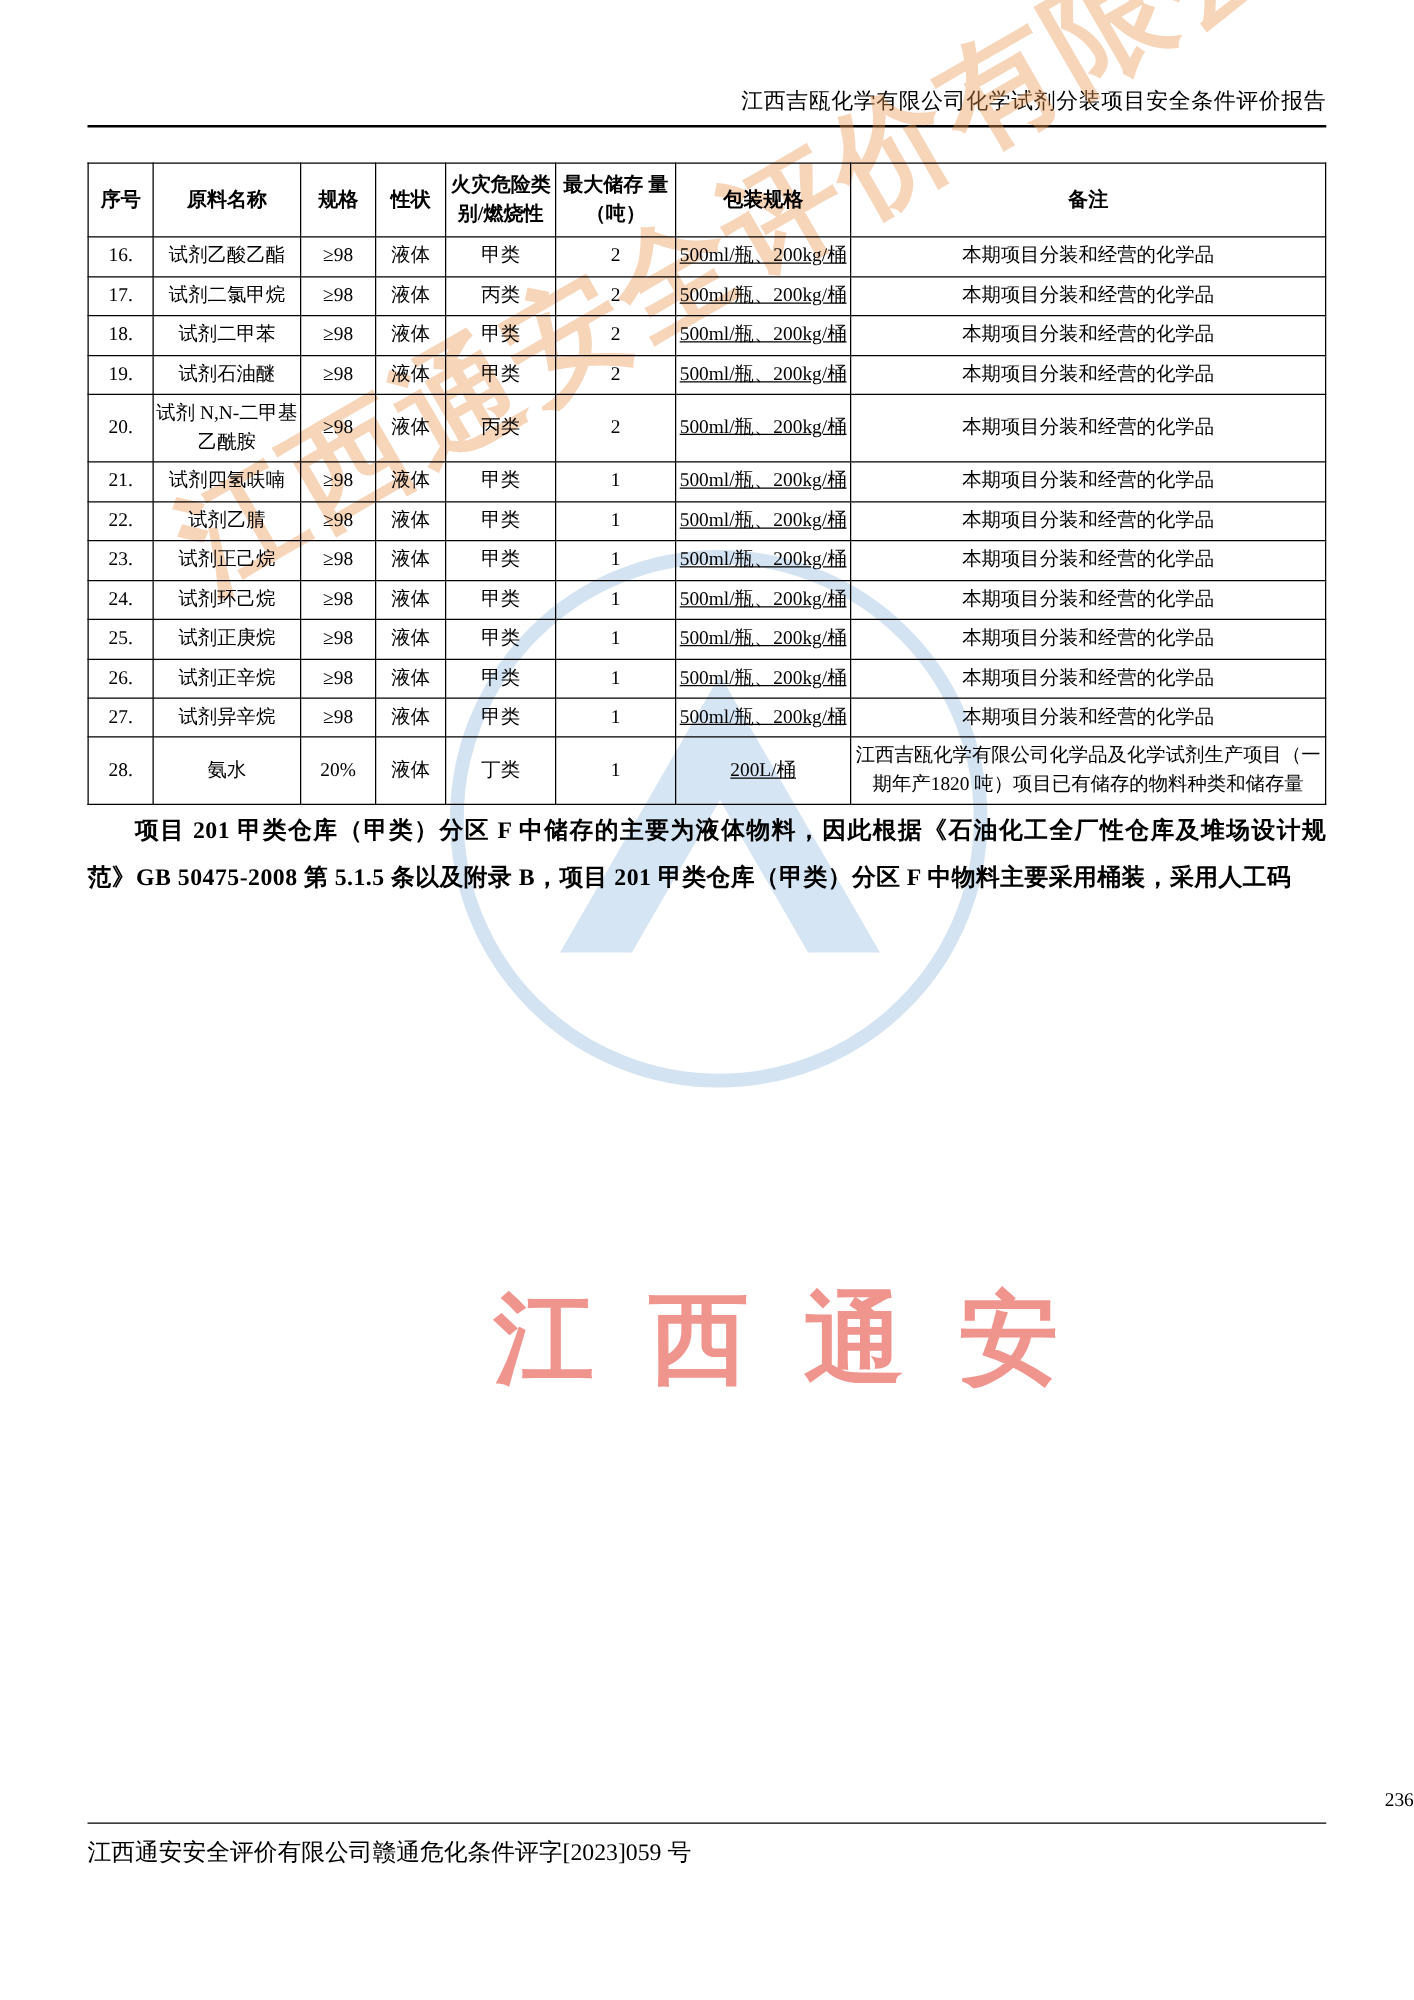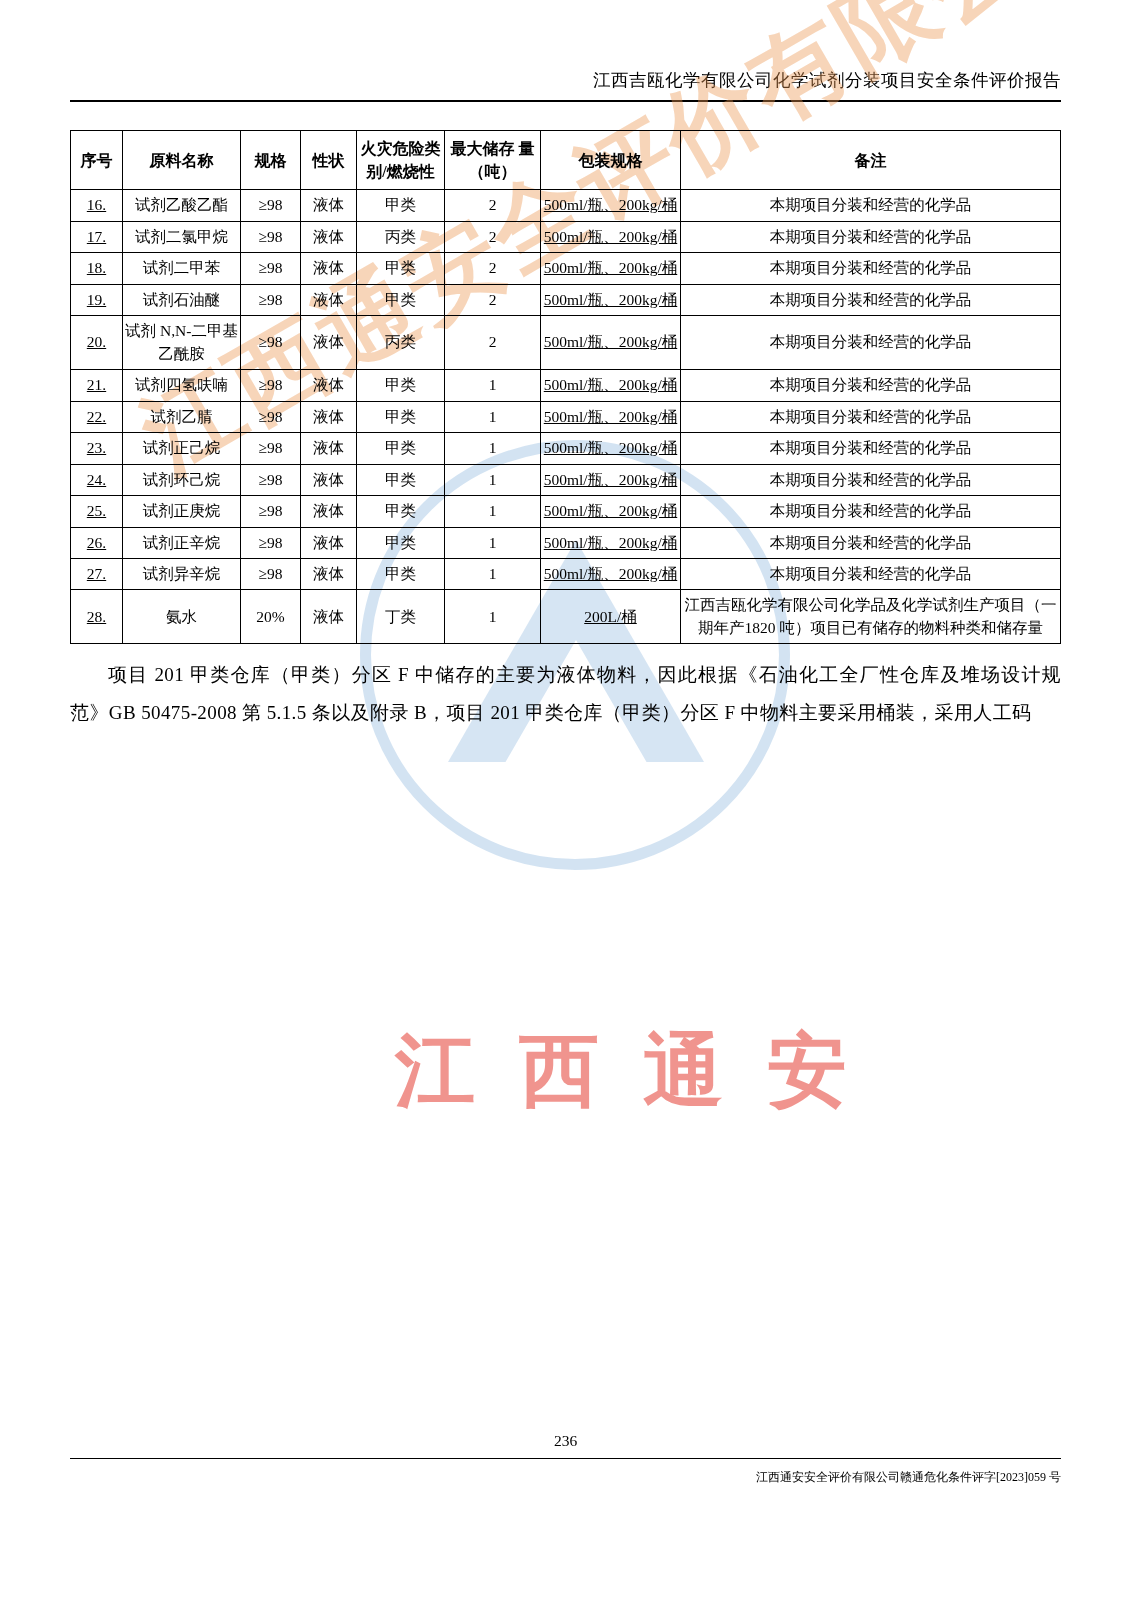--- a/index.html
+++ b/index.html
@@ -128,62 +128,63 @@
   }
   .col-idx { width: 52px; }
   .col-name { width: 118px; }
   .col-spec { width: 60px; }
   .col-state { width: 56px; }
   .col-fire { width: 88px; }
   .col-store { width: 96px; }
   .col-pack { width: 140px; }
   .col-note { width: 380px; }
 
-  .cell-num { font-family: "Liberation Serif", serif; text-decoration: underline; }
+  .cell-num { font-family: "Liberation Serif", serif; }
   .pack-cell { font-size: 14.5px; line-height: 1.4; text-decoration: underline; }
   .note-cell { font-size: 15.5px; }
   .note-long { font-size: 15px; line-height: 1.5; padding: 6px 10px; }
 
   
   .para {
     position: relative;
     z-index: 10;
-    margin-top: 12px;
+    margin-top: 2px;
     font-size: 19px;
     line-height: 2.0;
     text-align: justify;
     text-indent: 38px;
     letter-spacing: 0.4px;
+    font-weight: bold;
   }
 
   
   .page-number {
     position: absolute;
     left: 0; right: 0;
     top: 1432px;
-    text-align: center;
+    text-align: right;
     font-size: 15.5px;
     z-index: 10;
   }
   .footer {
     position: absolute;
     left: 70px;
     right: 70px;
     top: 1458px;
     z-index: 10;
   }
   .footer-rule {
     border-bottom: 1.6px solid #000;
     width: 100%;
   }
   .footer-row {
     display: flex;
-    justify-content: flex-end;
+    justify-content: flex-start;
     padding-top: 10px;
-    font-size: 12px;
+    font-size: 19px;
   }
 </style>
 </head>
 <body>
 
 <div class="page">
 
   <div class="watermark">
     <div class="wm-circle"></div>
     <div class="wm-tri"></div>

